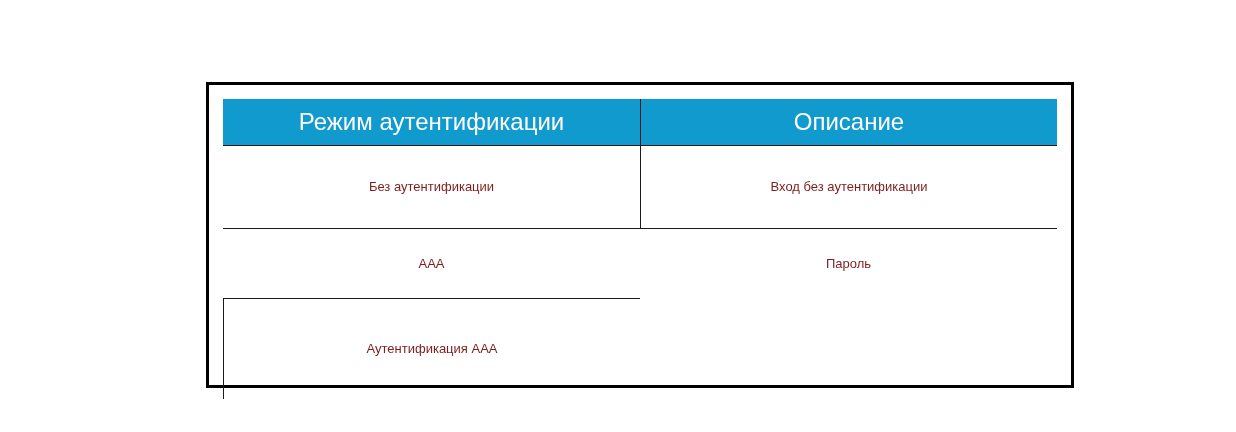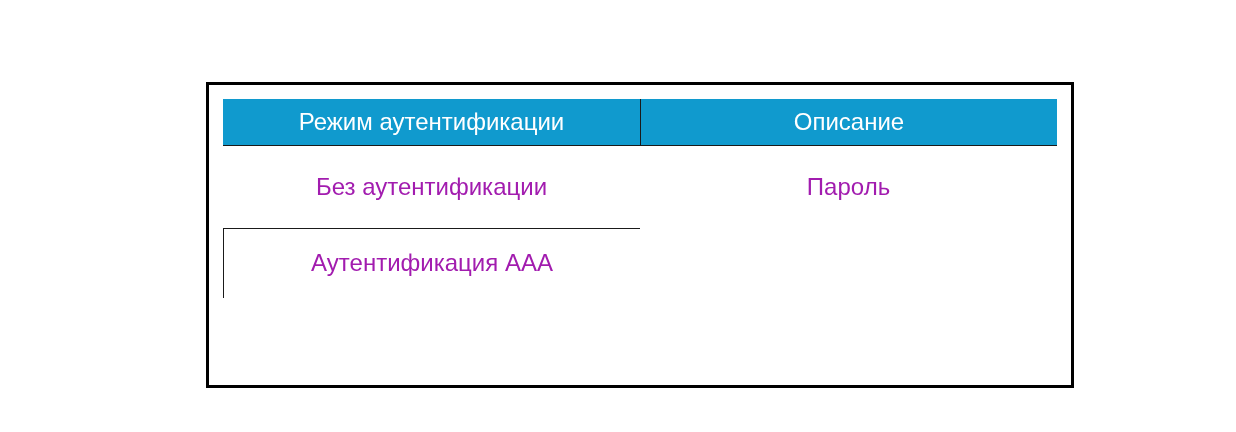--- a/index.html
+++ b/index.html
@@ -22,22 +22,22 @@
     display: grid;
     grid-template-columns: 1fr 1fr;
     grid-template-rows: 46px 83px 70px 101px;
     background: #ffffff;
   }
   .cell {
     display: flex;
     align-items: center;
     justify-content: center;
     text-align: center;
-    color: #a21caf;
-    font-size: 24px;
+    color: #7f1d1d;
+    font-size: 13px;
     line-height: 1.18;
     padding: 0 8px;
     overflow: hidden;
   }
   .cell.header {
     background: #109ACE;
     color: #ffffff;
     font-size: 24px;
   }
   .bl { border-left: 1.5px solid #1a1a1a; }
@@ -52,21 +52,27 @@
     <div class="cell header">
       <span>Режим аутентификации</span>
     </div>
     <div class="cell header bl">
       <span>Описание</span>
     </div>
 
     <div class="cell bt">
       <span>Без аутентификации</span>
     </div>
+    <div class="cell bt bl">
+      <span>Вход без аутентификации</span>
+    </div>
 
+    <div class="cell bt">
+      <span>AAA</span>
+    </div>
     <div class="cell bt">
       <span>Пароль</span>
     </div>
 
     <div class="cell bt bl">
       <span>Аутентификация AAA</span>
     </div>
 
   </div>
 </div>

